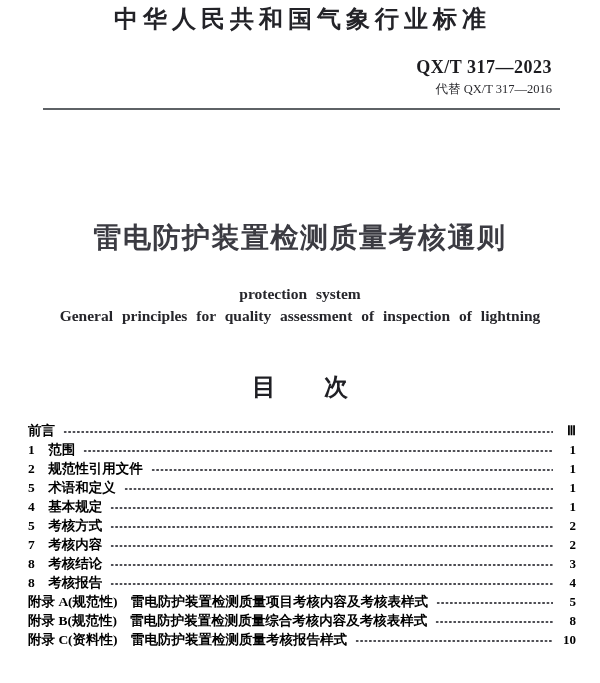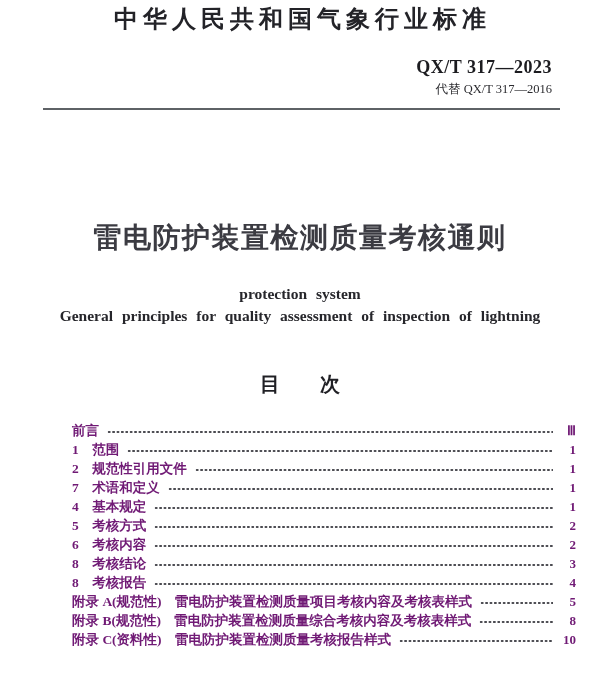--- a/index.html
+++ b/index.html
@@ -78,32 +78,31 @@
     color: #26262b;
   }
 
   
   .toc-heading {
     position: absolute;
     top: 371px; left: 0; right: 0;
     text-align: center;
     font-family: "Liberation Sans", sans-serif;
     font-weight: bold;
-    font-size: 20px;
+    font-size: 24px;
     color: #1f1f24;
     white-space: pre;
   }
   .toc {
     position: absolute;
     top: 421px; left: 28px; right: 24px;
     font-family: "Liberation Serif", serif;
     font-weight: bold;
     font-size: 13.5px;
-    color: #701a75;
-    margin-left: 44px;
+    color: #000000;
   }
   .toc-row {
     display: flex;
     align-items: center;
     height: 19px;
   }
   .toc-label {
     white-space: pre;
     flex: 0 0 auto;
   }
@@ -156,36 +155,36 @@
       <span class="toc-label">1　范围</span>
       <span class="toc-dots"></span>
       <span class="toc-page">1</span>
     </div>
     <div class="toc-row">
       <span class="toc-label">2　规范性引用文件</span>
       <span class="toc-dots"></span>
       <span class="toc-page">1</span>
     </div>
     <div class="toc-row">
-      <span class="toc-label">7　术语和定义</span>
+      <span class="toc-label">5　术语和定义</span>
       <span class="toc-dots"></span>
       <span class="toc-page">1</span>
     </div>
     <div class="toc-row">
       <span class="toc-label">4　基本规定</span>
       <span class="toc-dots"></span>
       <span class="toc-page">1</span>
     </div>
     <div class="toc-row">
       <span class="toc-label">5　考核方式</span>
       <span class="toc-dots"></span>
       <span class="toc-page">2</span>
     </div>
     <div class="toc-row">
-      <span class="toc-label">6　考核内容</span>
+      <span class="toc-label">7　考核内容</span>
       <span class="toc-dots"></span>
       <span class="toc-page">2</span>
     </div>
     <div class="toc-row">
       <span class="toc-label">8　考核结论</span>
       <span class="toc-dots"></span>
       <span class="toc-page">3</span>
     </div>
     <div class="toc-row">
       <span class="toc-label">8　考核报告</span>

